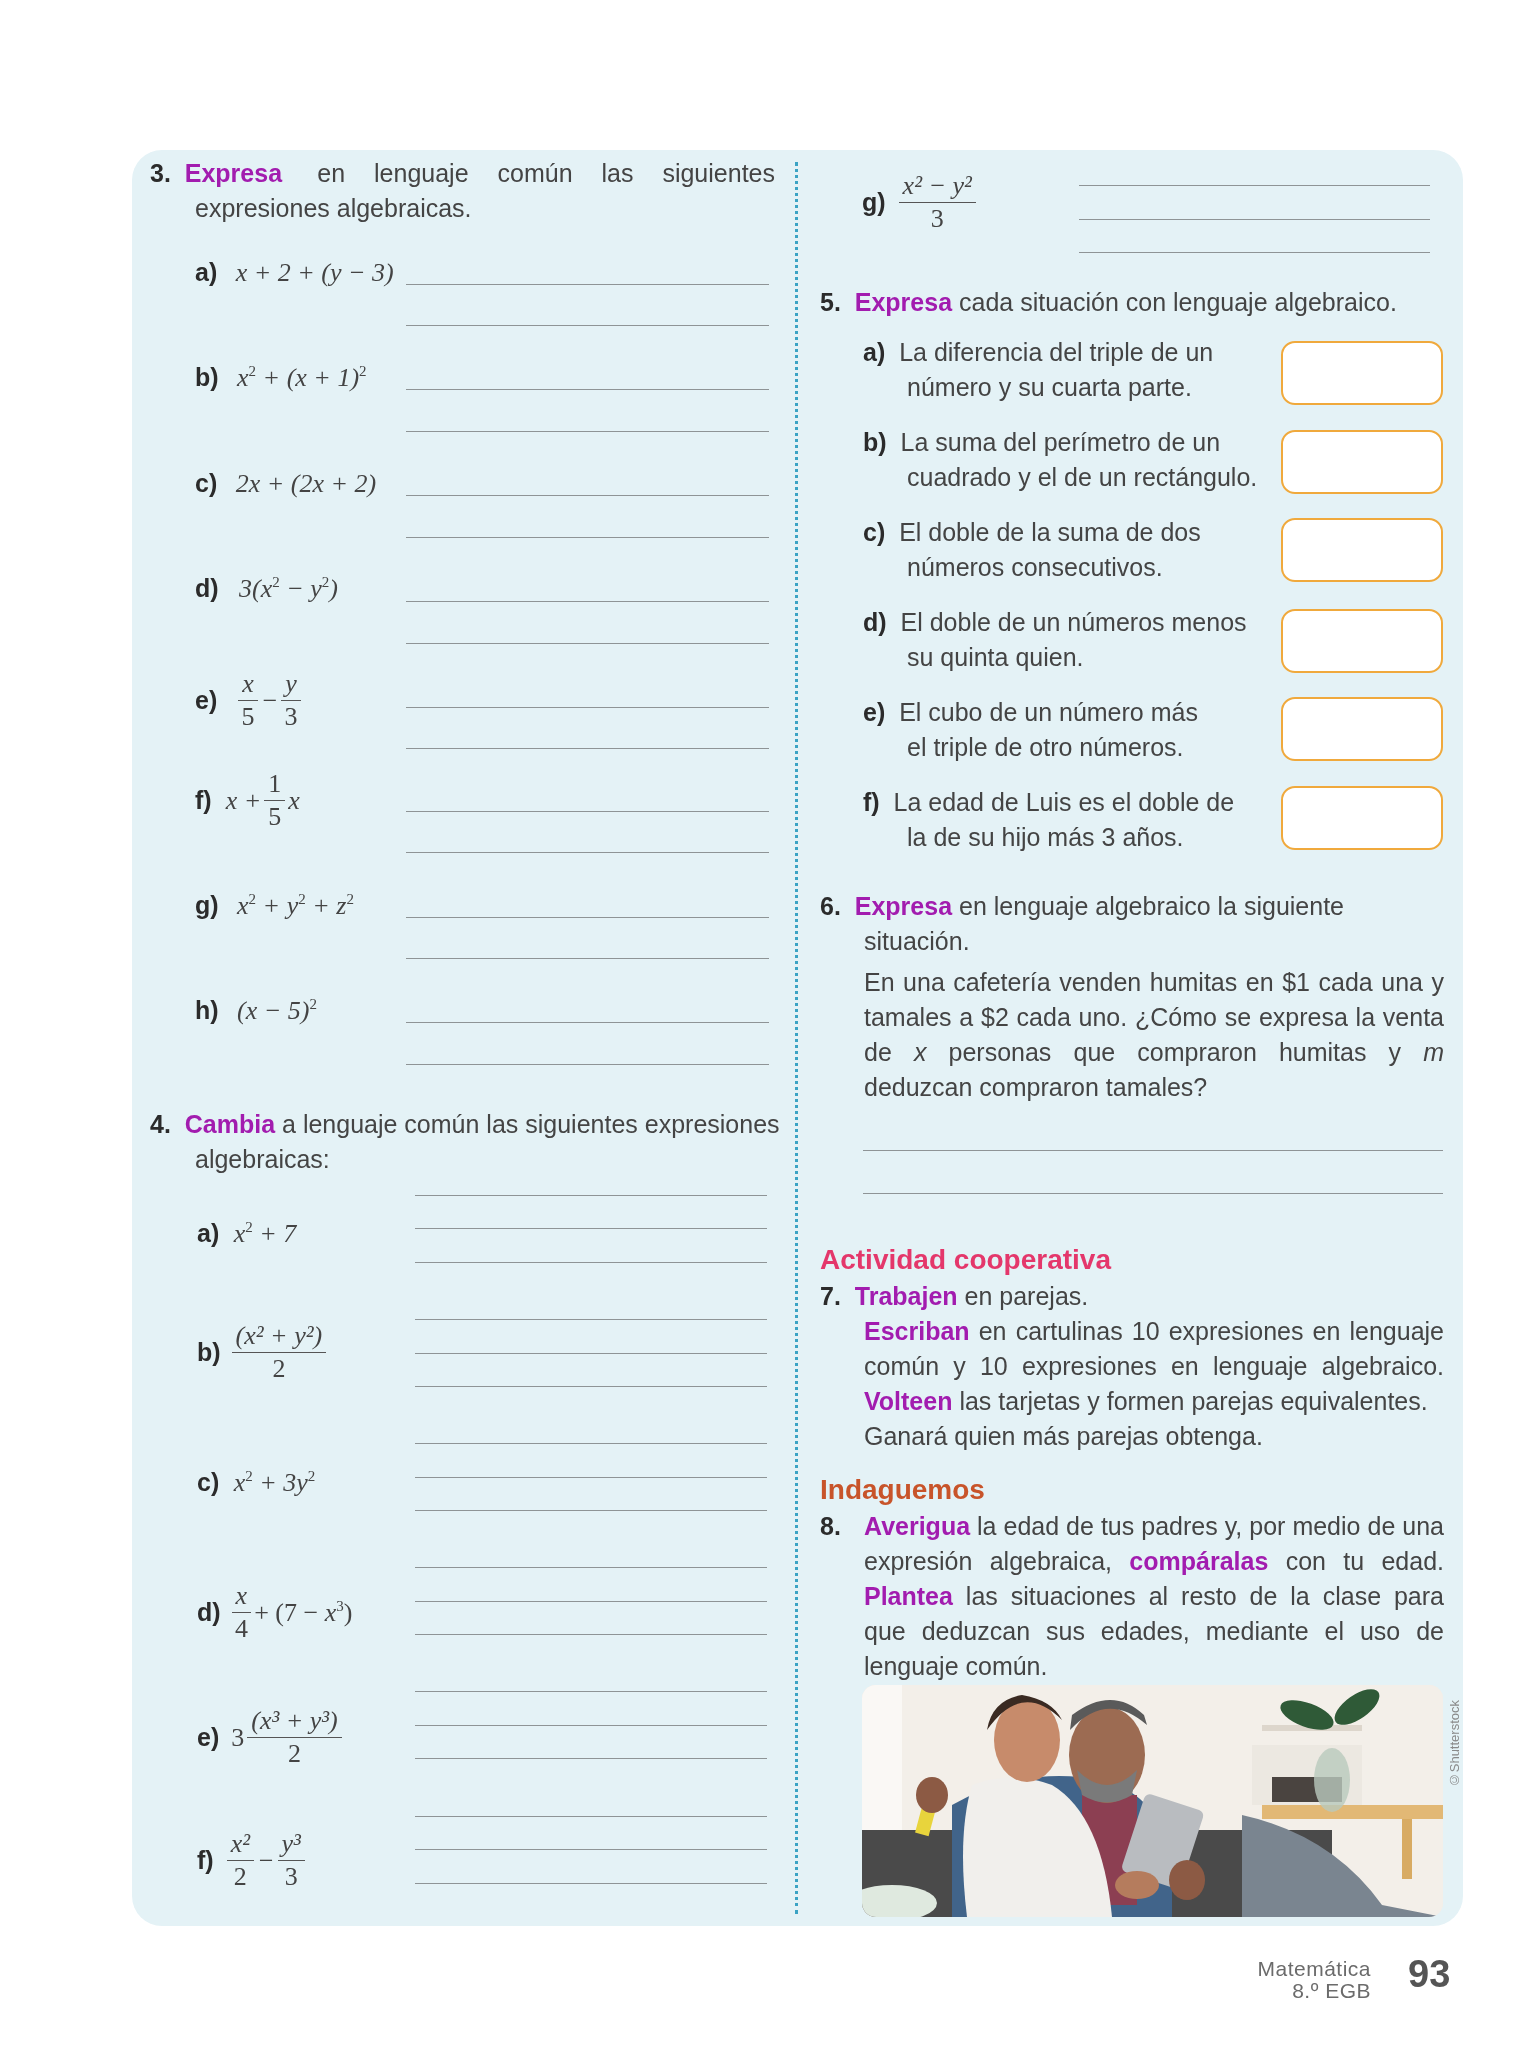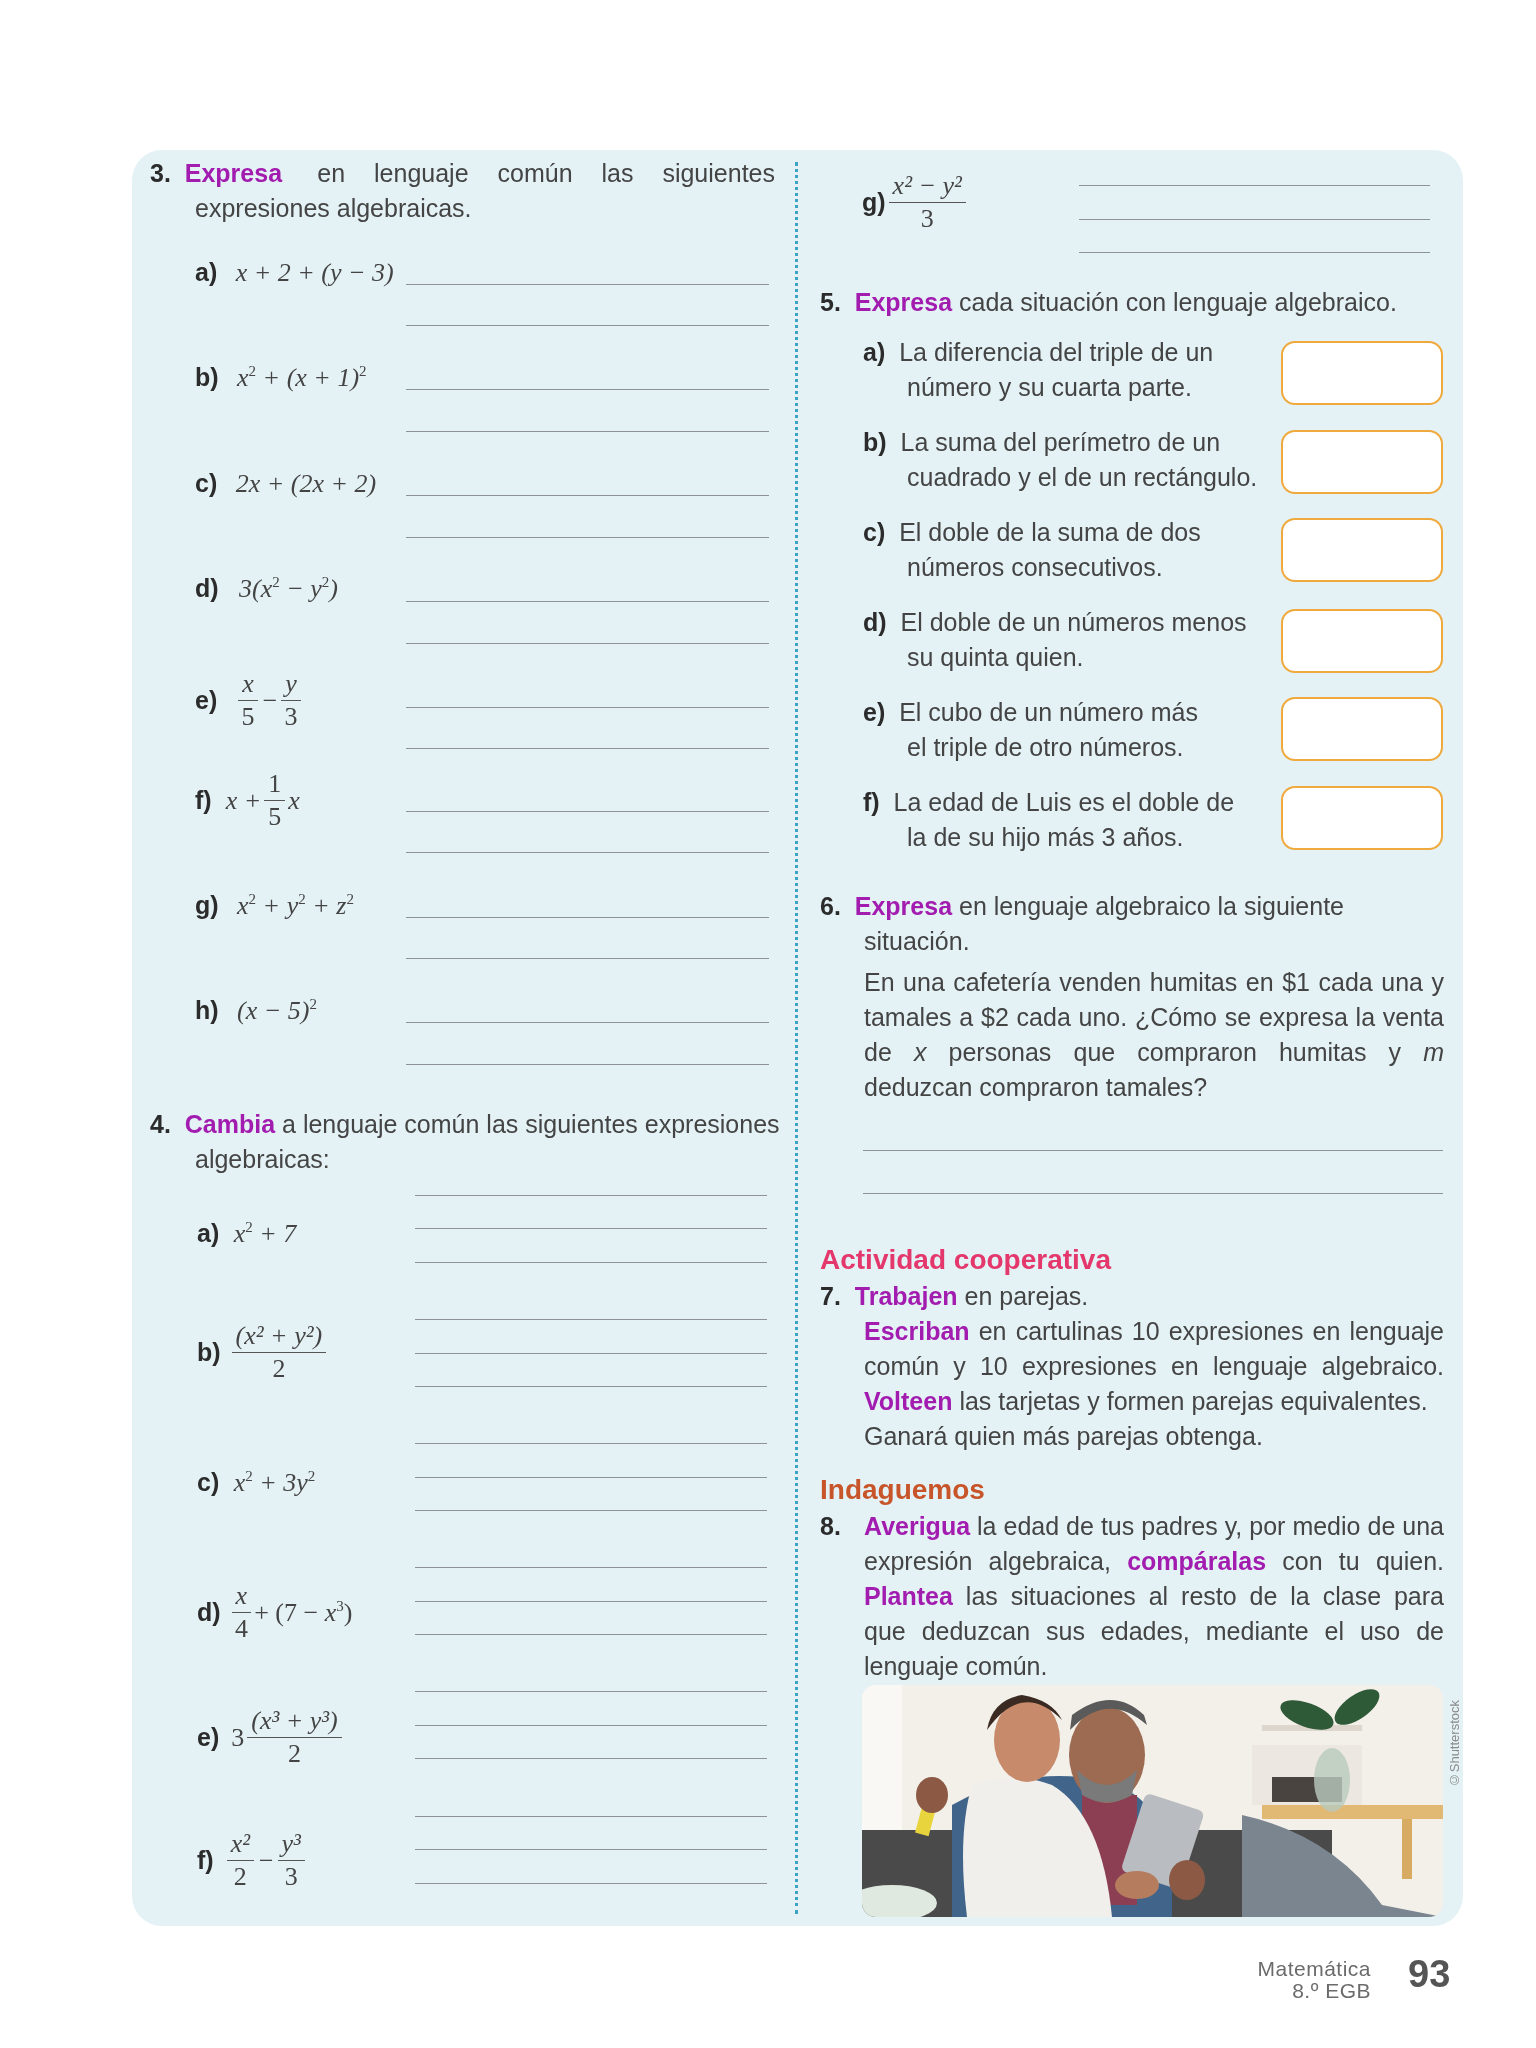--- a/index.html
+++ b/index.html
@@ -192,21 +192,21 @@
         <span class="den">3</span>
       </span>
   </span>
 </div>
 <div class="line" style="left:415px; top:1816px; width:352px;"></div>
 <div class="line" style="left:415px; top:1849px; width:352px;"></div>
 <div class="line" style="left:415px; top:1883px; width:352px;"></div>
 
 <div class="abs" style="left:862px; top:170px; display:flex; align-items:center;">
   <span class="lbl">g)</span>
-  <span class="expr" style="">
+  <span class="expr" style="margin-left:10px;">
     <span class="frac">
         <span class="num">x² − y²</span>
         <span class="den">3</span>
       </span>
   </span>
 </div>
 <div class="line" style="left:1079px; top:185px; width:351px;"></div>
 <div class="line" style="left:1079px; top:219px; width:351px;"></div>
 <div class="line" style="left:1079px; top:252px; width:351px;"></div>
 
@@ -262,21 +262,21 @@
 <div class="abs qtext" style="left:820px; top:1279px; width:624px;">
   <div><span class="qnum">7.</span>&nbsp;&nbsp;<b>Trabajen</b> <span>en parejas.</span></div>
   <div class="justify" style="padding-left:44px;"><b>Escriban</b> <span>en cartulinas 10 expresiones en lenguaje común y 10 expresiones en lenguaje algebraico.</span> <b>Volteen</b> <span>las tarjetas y formen parejas equivalentes.</span></div>
   <div style="padding-left:44px;">Ganará quien más parejas obtenga.</div>
 </div>
 
 <div class="abs heading-orange" style="left:820px; top:1474px;">Indaguemos</div>
 <div class="abs qtext" style="left:820px; top:1509px; width:624px;">
   <div style="display:flex;">
       <span class="qnum" style="min-width:44px;">8.</span>
-      <div class="justify" style="flex:1;"><b>Averigua</b> <span>la edad de tus padres y, por medio de una expresión algebraica,</span> <b>compáralas</b> <span>con tu quien.</span> <b>Plantea</b> <span>las situaciones al resto de la clase para que deduzcan sus edades, mediante el uso de lenguaje común.</span></div>
+      <div class="justify" style="flex:1;"><b>Averigua</b> <span>la edad de tus padres y, por medio de una expresión algebraica,</span> <b>compáralas</b> <span>con tu edad.</span> <b>Plantea</b> <span>las situaciones al resto de la clase para que deduzcan sus edades, mediante el uso de lenguaje común.</span></div>
     </div>
 </div>
 
 <div class="photo">
   <svg width="581" height="232" viewBox="0 0 581 232">
     <rect width="581" height="232" fill="#f3efe9"></rect>
     <rect x="0" y="0" width="40" height="232" fill="#faf8f5"></rect>
     <rect x="390" y="60" width="110" height="60" fill="#ece8e1"></rect>
     <rect x="410" y="92" width="70" height="25" fill="#4a4440"></rect>
     <rect x="400" y="40" width="100" height="6" fill="#ddd6cc"></rect>

